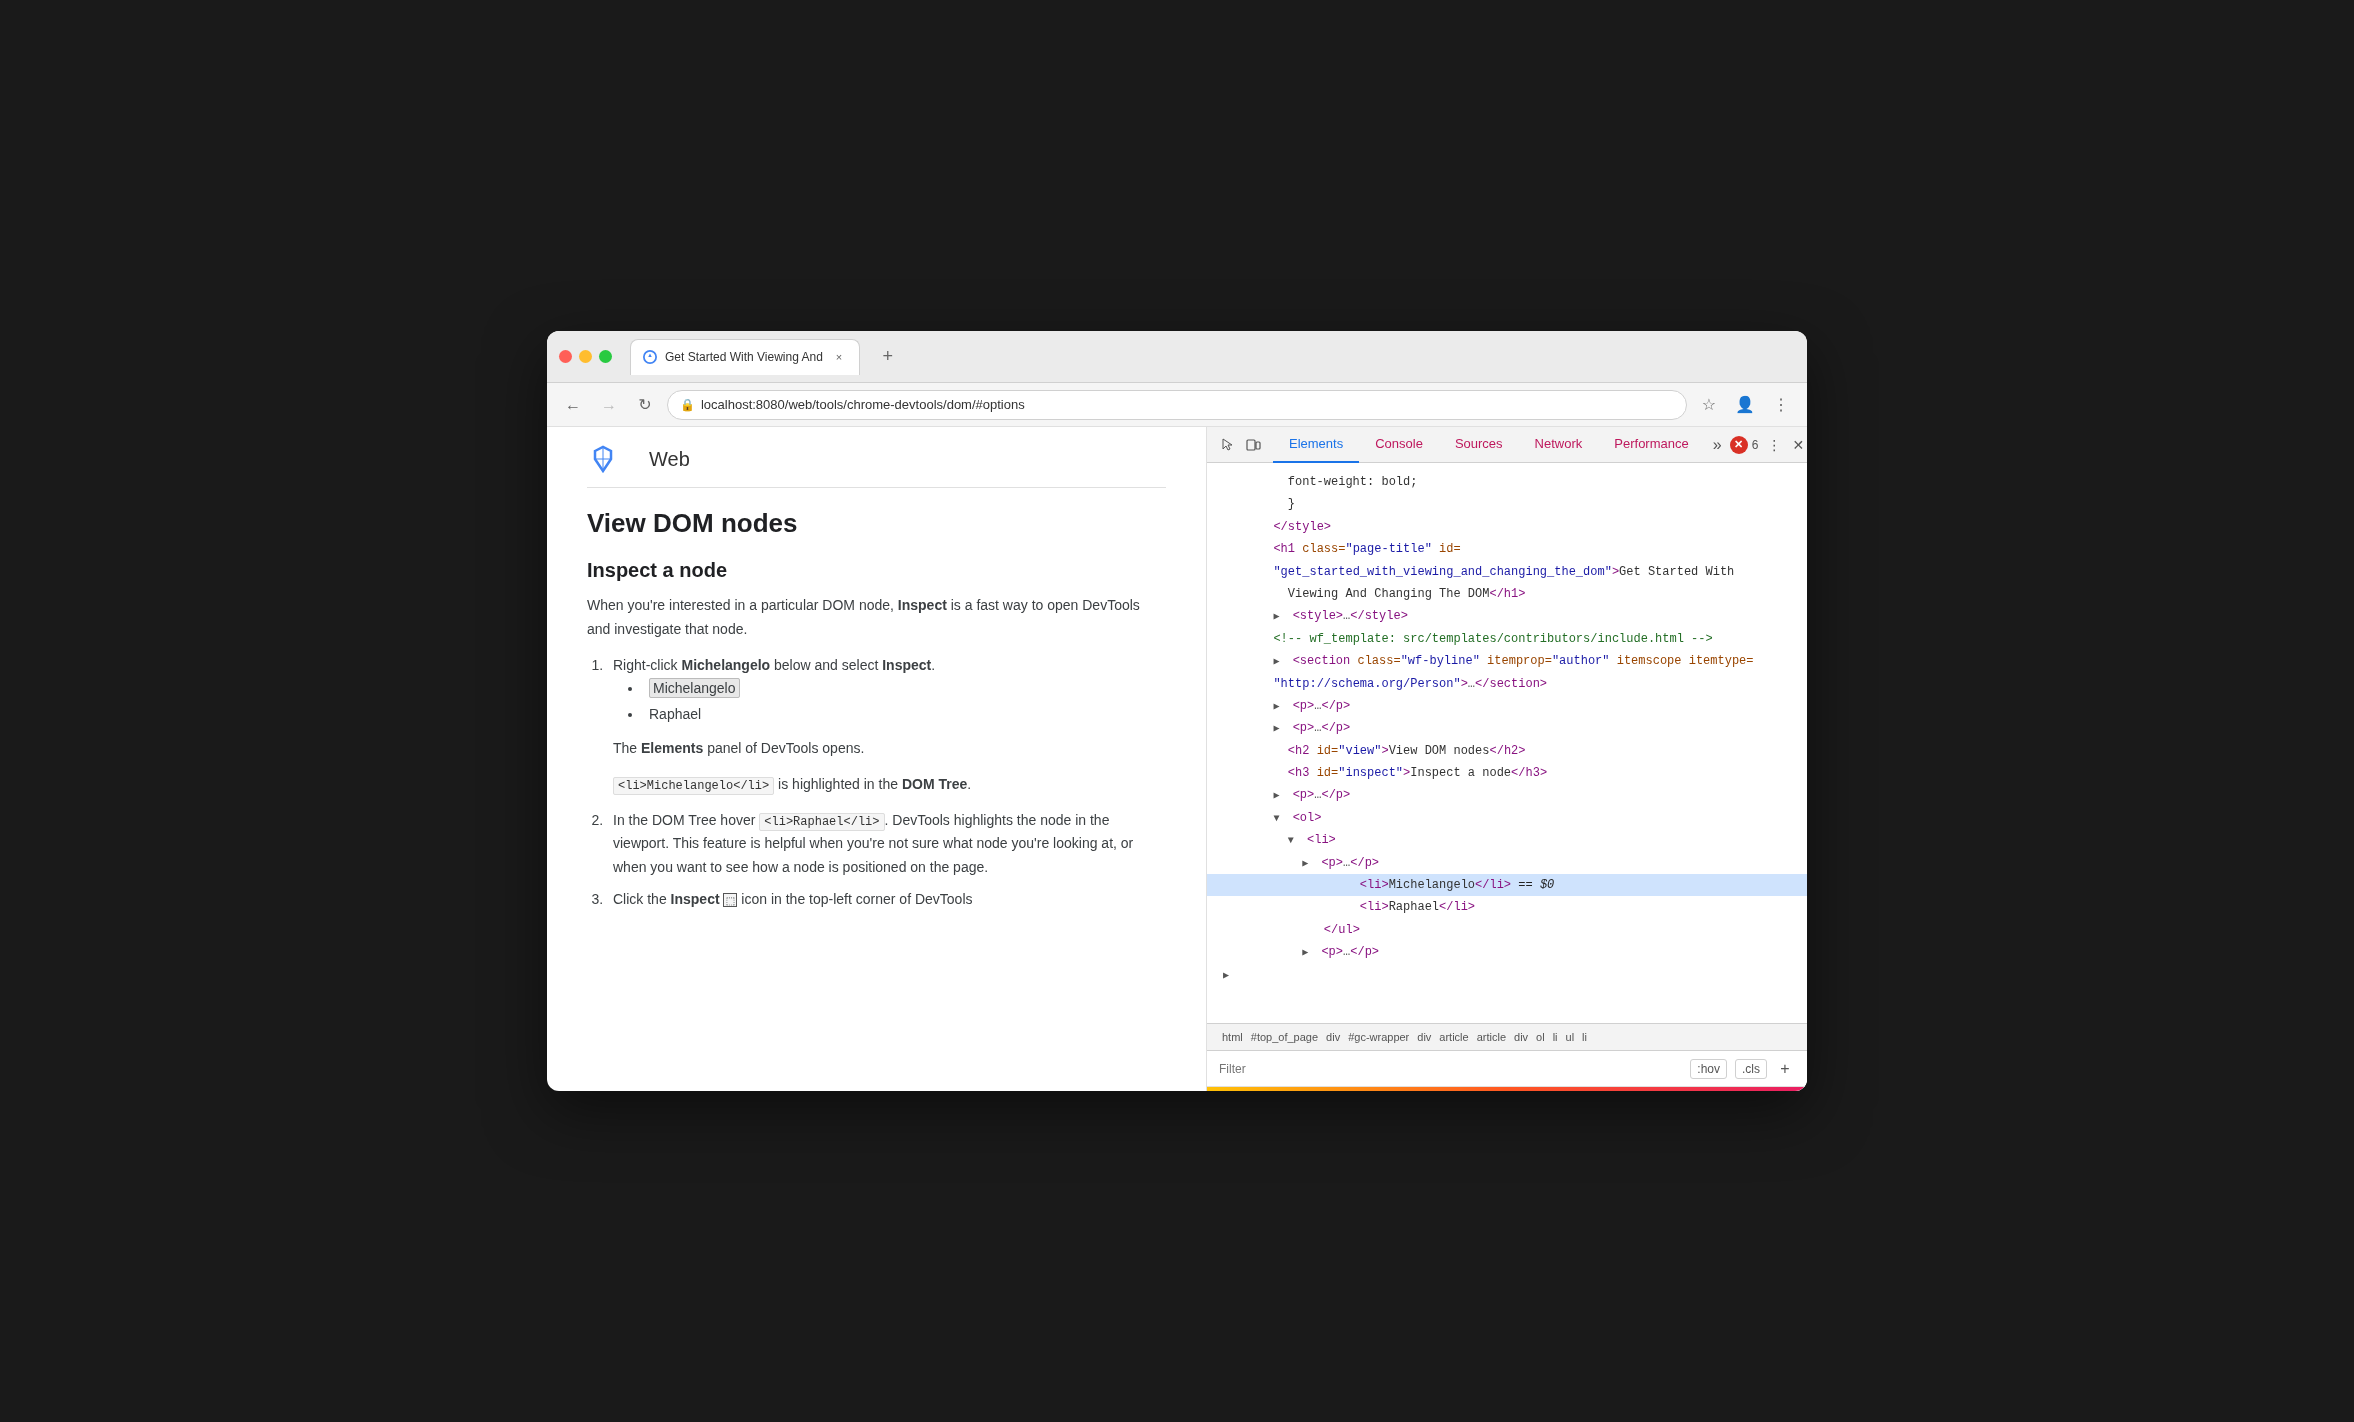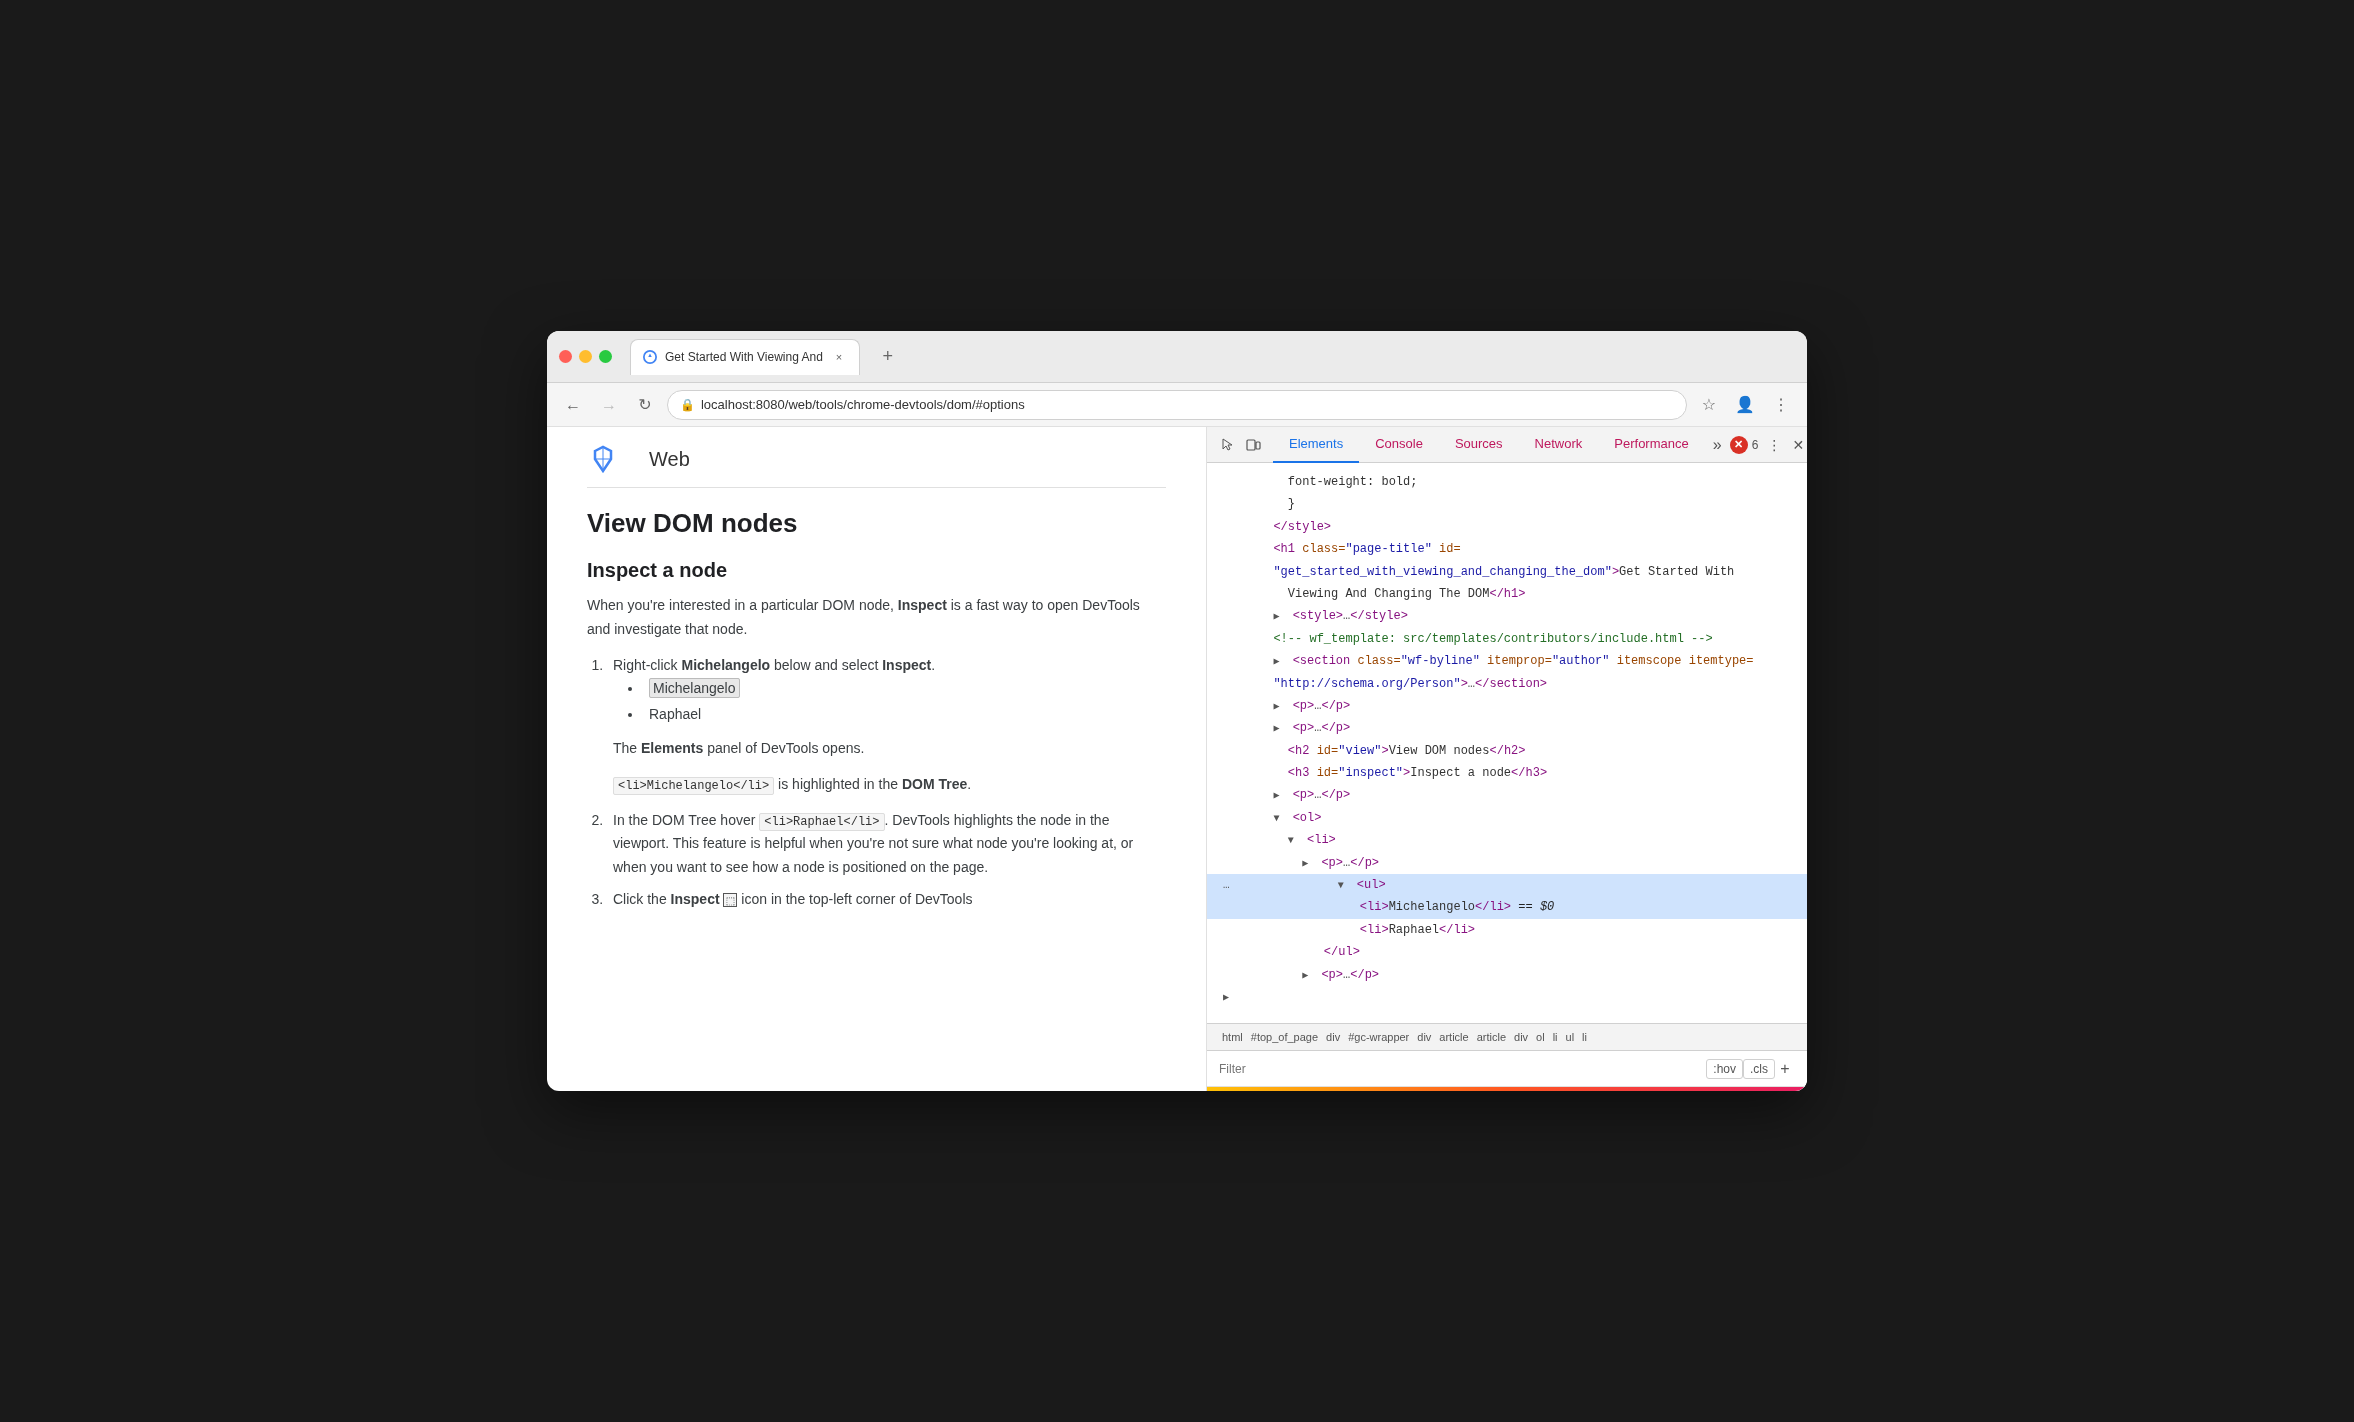--- a/index.html
+++ b/index.html
@@ -412,20 +412,21 @@
       border-bottom: 2px solid #1a73e8;
     }
     
     .filter-bar {
       background: #fff;
       height: 36px;
       display: flex;
       align-items: center;
       padding: 0 12px;
       border-bottom: 1px solid #e0e0e0;
+      gap: 8px;
       flex-shrink: 0;
     }
     .filter-input {
       flex: 1;
       border: none;
       outline: none;
       font-size: 12px;
       color: #333;
       background: transparent;
     }
@@ -654,26 +655,20 @@
         <div class="dom-line">
           <span>&nbsp;&nbsp;&nbsp;&nbsp;&nbsp;&nbsp;&nbsp;&nbsp;</span>
           <span class="expand-arrow">▼</span>
           <span class="tag-name">&lt;li&gt;</span>
         </div>
         <div class="dom-line">
           <span>&nbsp;&nbsp;&nbsp;&nbsp;&nbsp;&nbsp;&nbsp;&nbsp;&nbsp;&nbsp;</span>
           <span class="expand-arrow">▶</span>
           <span class="tag-name">&lt;p&gt;</span><span class="ellipsis">…</span><span class="tag-name">&lt;/p&gt;</span>
         </div>
-        <div class="dom-line selected">
-          <span style="color:#555;font-size:11px;">…</span>
-          <span>&nbsp;&nbsp;&nbsp;&nbsp;&nbsp;&nbsp;&nbsp;&nbsp;&nbsp;&nbsp;&nbsp;&nbsp;&nbsp;</span>
-          <span class="expand-arrow">▼</span>
-          <span class="tag-name">&lt;ul&gt;</span>
-        </div>
         <div class="dom-line selected" style="background:#cfe3fd;">
           <span>&nbsp;&nbsp;&nbsp;&nbsp;&nbsp;&nbsp;&nbsp;&nbsp;&nbsp;&nbsp;&nbsp;&nbsp;&nbsp;&nbsp;&nbsp;&nbsp;&nbsp;&nbsp;</span>
           <span class="tag-name">&lt;li&gt;</span><span class="dom-text">Michelangelo</span><span class="tag-name">&lt;/li&gt;</span>
           <span class="eq-s0"> == $0</span>
         </div>
         <div class="dom-line">
           <span>&nbsp;&nbsp;&nbsp;&nbsp;&nbsp;&nbsp;&nbsp;&nbsp;&nbsp;&nbsp;&nbsp;&nbsp;&nbsp;&nbsp;&nbsp;&nbsp;&nbsp;&nbsp;</span>
           <span class="tag-name">&lt;li&gt;</span><span class="dom-text">Raphael</span><span class="tag-name">&lt;/li&gt;</span>
         </div>
         <div class="dom-line">

